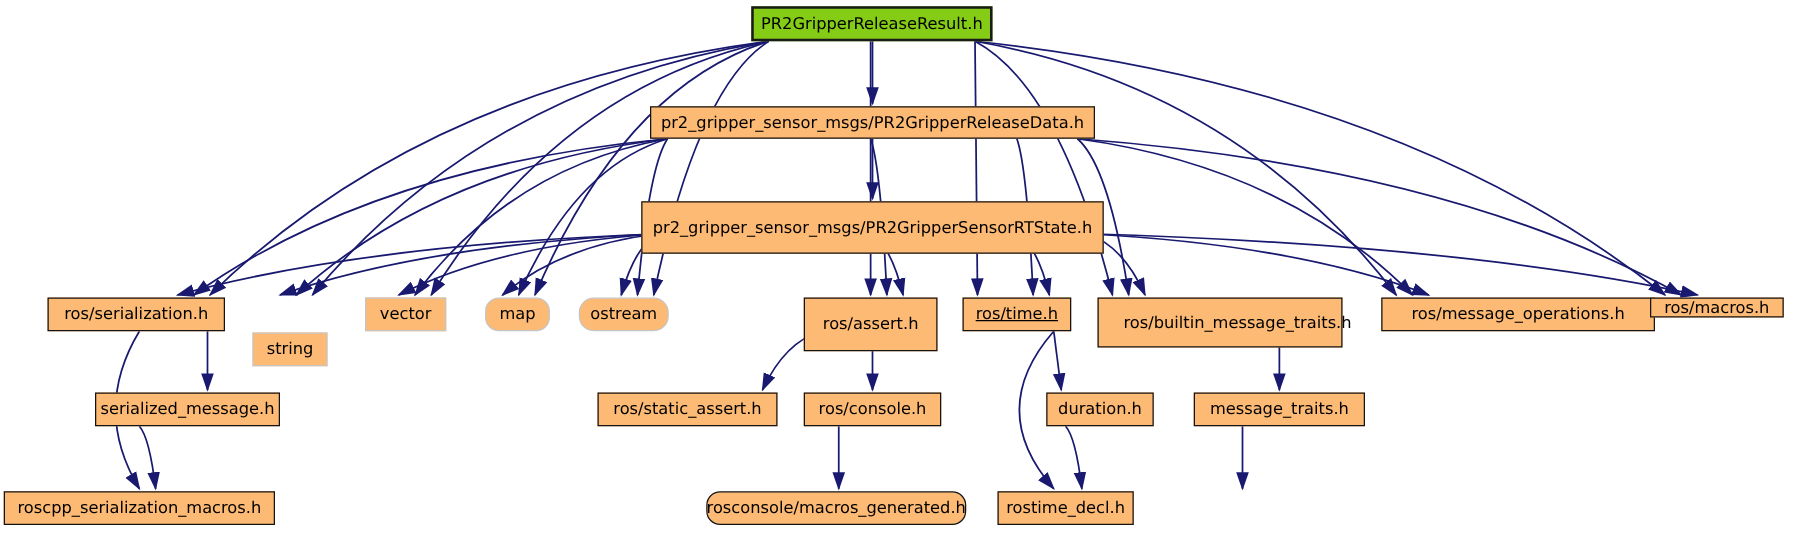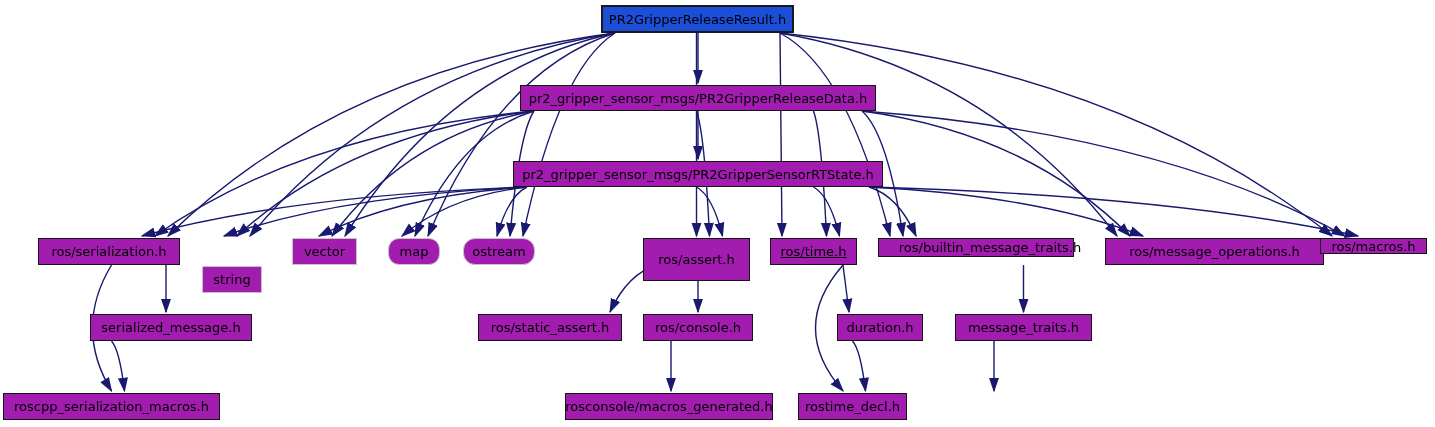--- a/index.html
+++ b/index.html
@@ -2,25 +2,25 @@
 <html><head>
 <meta charset="utf-8">
 <style>
   html,body{margin:0;padding:0;background:#ffffff;}
   body{width:1435px;height:427px;position:relative;font-family:"DejaVu Sans","Liberation Sans",sans-serif;}
   .graph{position:relative;width:1435px;height:427px;background:#ffffff;overflow:hidden;}
   .graph svg{position:absolute;left:0;top:0;}
   .node{
     position:absolute;box-sizing:border-box;
     display:flex;align-items:center;justify-content:center;
-    background:#a21caf;border:1px solid #141414;
+    background:#fdba74;border:1px solid #141414;
     font-size:13px;line-height:1;color:#000;white-space:nowrap;
     z-index:2;
   }
-  .node.root{background:#1d4ed8;border:2px solid #1a1a1a;}
+  .node.root{background:#84cc16;border:2px solid #1a1a1a;}
   .node.external{border:1px solid #c5c5c5;}
 </style>
 </head>
 <body>
 
 <div class="graph" id="graph">
     <svg width="1435" height="427" viewBox="0 0 1435 427">
       <defs>
         <marker id="arw" viewBox="0 -4 11 8" refX="9.5" refY="0" markerWidth="11" markerHeight="8" orient="auto">
           <path d="M0,-3.6 L10.5,0 L0,3.6 z" fill="#191970"></path>
@@ -65,32 +65,32 @@
       <path d="M698,265 L698,312" fill="none" stroke="#191970" stroke-width="1.4" marker-end="url(#arw)"></path>
       <path d="M671,341 L671,391" fill="none" stroke="#191970" stroke-width="1.4" marker-end="url(#arw)"></path>
       <path d="M843,265 L849,312" fill="none" stroke="#191970" stroke-width="1.4" marker-end="url(#arw)"></path>
       <path d="M843,265 Q788,328 843,391" fill="none" stroke="#191970" stroke-width="1.4" marker-end="url(#arw)"></path>
       <path d="M852.5,341 Q860.56,350 865.5,391" fill="none" stroke="#191970" stroke-width="1.4" marker-end="url(#arw)"></path>
       <path d="M1023.5,265 L1023.5,312" fill="none" stroke="#191970" stroke-width="1.4" marker-end="url(#arw)"></path>
       <path d="M994,341 L994,391" fill="none" stroke="#191970" stroke-width="1.4" marker-end="url(#arw)"></path>
     </svg>
     <div class="node root" style="left: 601px; top: 5px; width: 193px; height: 28px;">PR2GripperReleaseResult.h</div>
     <div class="node internal" style="left: 520px; top: 85px; width: 356px; height: 26px;">pr2_gripper_sensor_msgs/PR2GripperReleaseData.h</div>
-    <div class="node internal" style="left: 513px; top: 161px; width: 370px; height: 26px;">pr2_gripper_sensor_msgs/PR2GripperSensorRTState.h</div>
+    <div class="node internal" style="left: 513px; top: 161px; width: 370px; height: 42px;">pr2_gripper_sensor_msgs/PR2GripperSensorRTState.h</div>
     <div class="node internal" style="left: 38px; top: 238px; width: 142px; height: 27px;">ros/serialization.h</div>
     <div class="node external" style="left: 202px; top: 238px; width: 60px; height: 27px; margin-top: 28px;">string</div>
     <div class="node external" style="left: 292px; top: 238px; width: 65px; height: 27px;">vector</div>
     <div class="node external" style="left: 388px; top: 238px; width: 52px; height: 27px; border-radius: 11px;">map</div>
     <div class="node external" style="left: 463px; top: 238px; width: 72px; height: 27px; border-radius: 12px;">ostream</div>
     <div class="node internal" style="left: 643px; top: 238px; width: 107px; height: 43px;">ros/assert.h</div>
     <div class="node internal" style="left: 770px; top: 238px; width: 87px; height: 27px; text-decoration: underline;">ros/time.h</div>
-    <div class="node internal" style="left: 878px; top: 238px; width: 196px; height: 19px; padding-left: 28px;">ros/builtin_message_traits.h</div>
+    <div class="node internal" style="left: 878px; top: 238px; width: 196px; height: 40px; padding-left: 28px;">ros/builtin_message_traits.h</div>
     <div class="node internal" style="left: 1105px; top: 238px; width: 219px; height: 27px;">ros/message_operations.h</div>
     <div class="node internal" style="left: 1320px; top: 238px; width: 107px; height: 16px;">ros/macros.h</div>
-    <div class="node internal" style="left: 90px; top: 314px; width: 162px; height: 27px;">serialized_message.h</div>
+    <div class="node internal" style="left: 76px; top: 314px; width: 148px; height: 27px;">serialized_message.h</div>
     <div class="node internal" style="left: 478px; top: 314px; width: 144px; height: 27px;">ros/static_assert.h</div>
     <div class="node internal" style="left: 643px; top: 314px; width: 110px; height: 27px;">ros/console.h</div>
     <div class="node internal" style="left: 837px; top: 314px; width: 86px; height: 27px;">duration.h</div>
     <div class="node internal" style="left: 955px; top: 314px; width: 137px; height: 27px;">message_traits.h</div>
     <div class="node internal" style="left: 3px; top: 393px; width: 217px; height: 27px;">roscpp_serialization_macros.h</div>
-    <div class="node internal" style="left: 565px; top: 393px; width: 208px; height: 27px;">rosconsole/macros_generated.h</div>
+    <div class="node internal" style="left: 565px; top: 393px; width: 208px; height: 27px; border-radius: 11px;">rosconsole/macros_generated.h</div>
     <div class="node internal" style="left: 798px; top: 393px; width: 109px; height: 27px;">rostime_decl.h</div>
   </div>
 
 </body></html>

